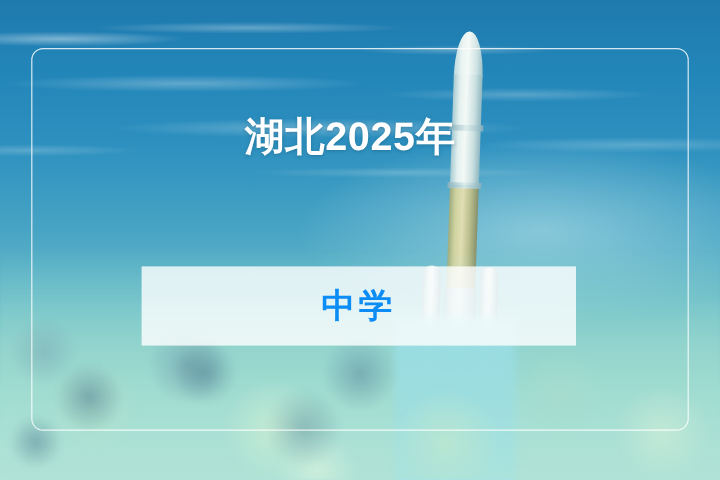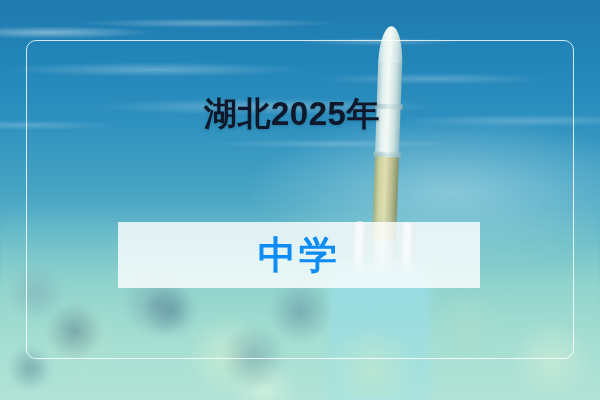--- a/index.html
+++ b/index.html
@@ -211,21 +211,21 @@
     border-radius: 10px;
     pointer-events: none;
   }
 
   
   .headline {
     position: absolute;
     left: 204px;
     top: 88px;
     width: 340px;
-    color: #0f172a;
+    color: #ffffff;
     font-size: 33px;
     font-weight: bold;
     line-height: 51px;
     letter-spacing: .5px;
     white-space: nowrap;
     text-shadow: 0 1px 3px rgba(20,70,95,.35);
   }
   .headline-line { display: block; }
 
   .tag-bar {
@@ -234,21 +234,21 @@
     top: 222px;
     width: 362px;
     height: 66px;
     background: rgba(255,255,255,.80);
     display: flex;
     align-items: center;
     justify-content: center;
   }
   .tag-text {
     color: #0c8cf5;
-    font-size: 38px;
+    font-size: 28px;
     font-weight: bold;
     letter-spacing: 3px;
     line-height: 1;
   }
 </style>
 </head>
 <body>
 
 <div id="banner">
 

